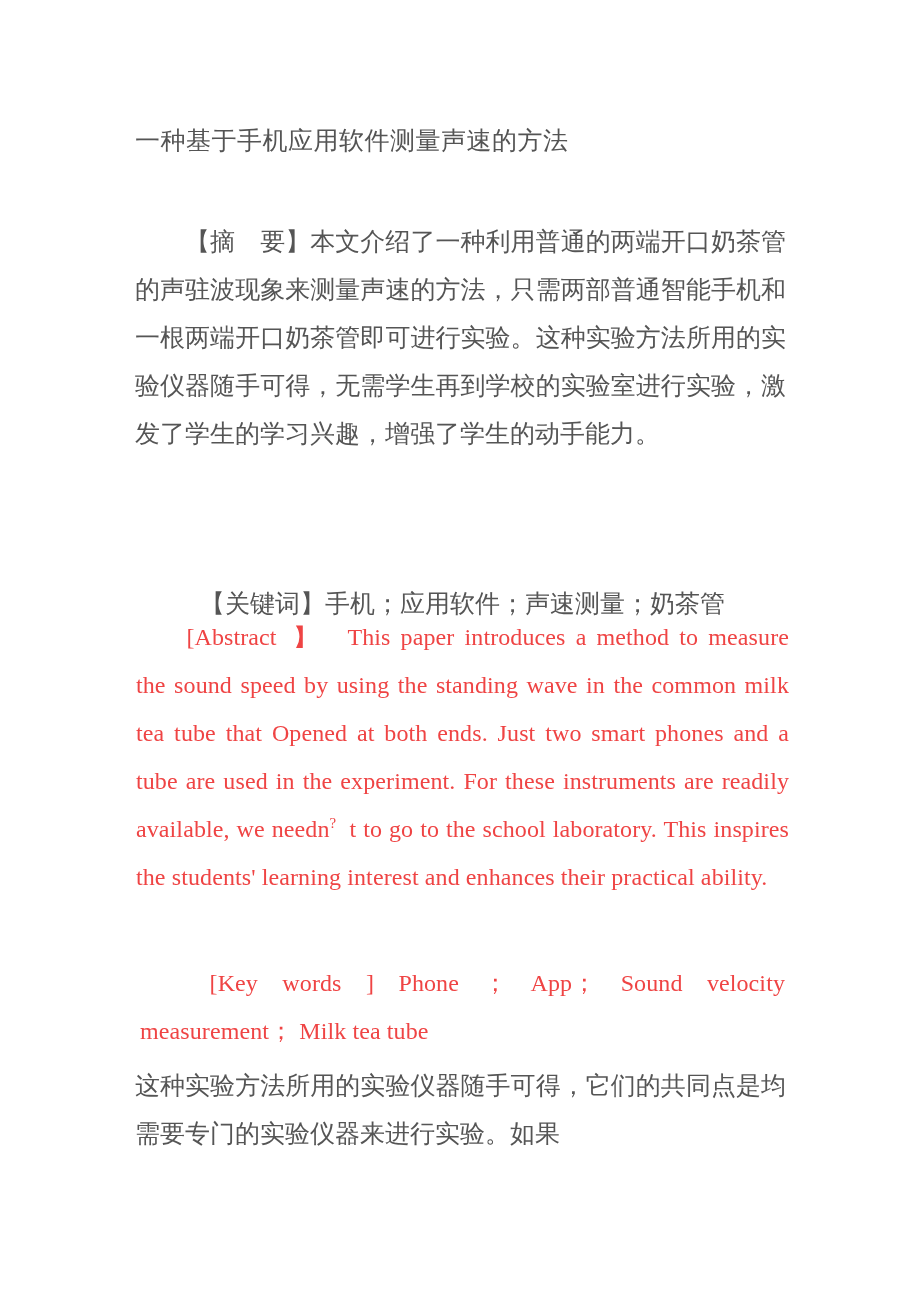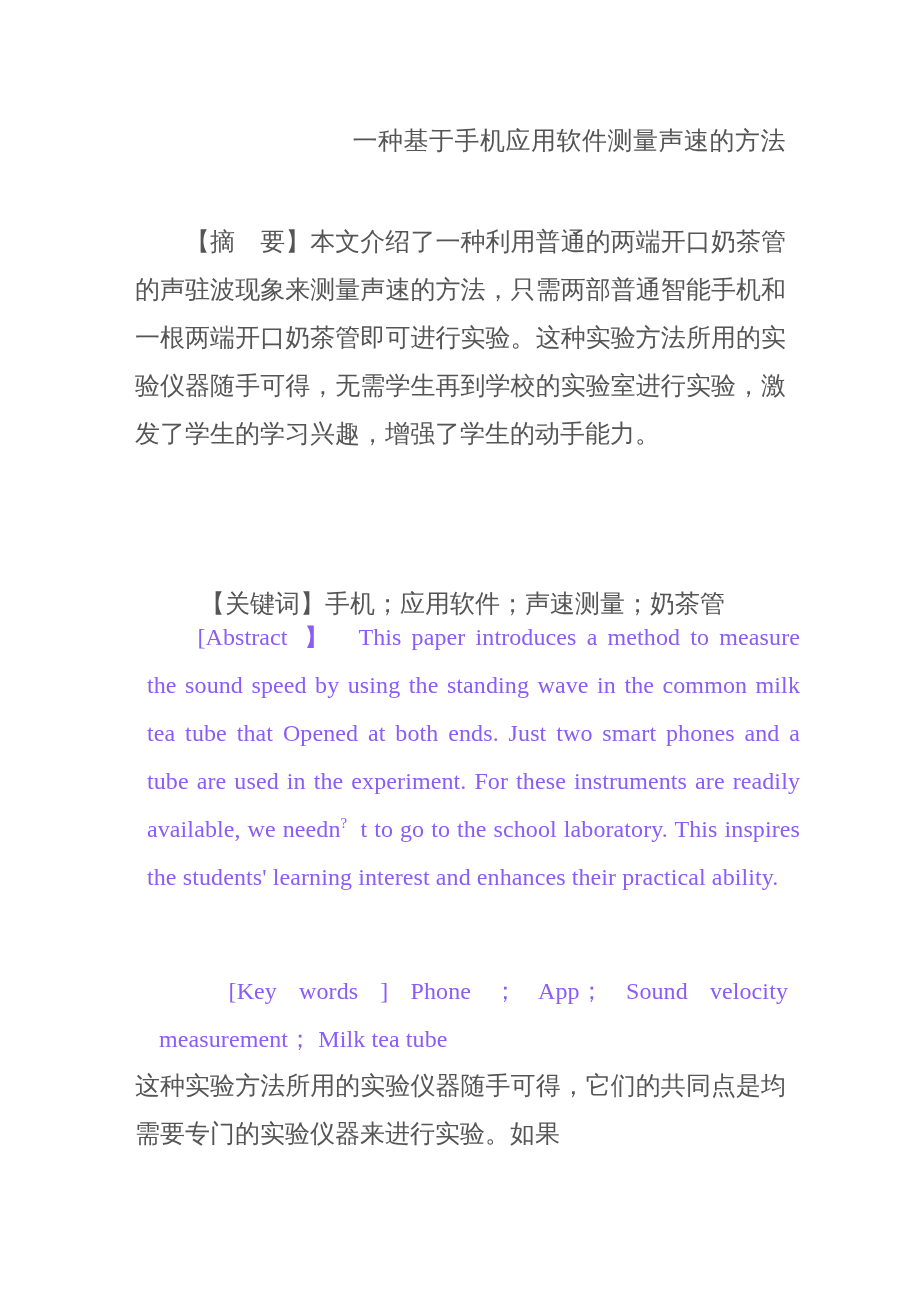--- a/index.html
+++ b/index.html
@@ -30,21 +30,21 @@
   }
 
   
   .doc-title {
     margin: 0;
     padding: 0;
     position: absolute;
     left: 0;
     top: 124px;
     width: 651px;
-    text-align: right;
+    text-align: left;
     font-family: "DejaVu Sans", "Liberation Sans", sans-serif;
     font-size: 25px;
     font-weight: 400;
     line-height: 34px;
     color: #545454;
     letter-spacing: 0.5px;
     white-space: nowrap;
   }
 
   
@@ -73,36 +73,36 @@
 
   #cn-intro { top: 1062px; }
 
   .cn-block .para {
     margin: 0;
   }
 
   
   .en-block {
     position: absolute;
-    left: 12px;
+    left: 1px;
     width: 653px;
     font-family: "Liberation Serif", "DejaVu Serif", serif;
     font-size: 24px;
     font-weight: 400;
-    color: #8b5cf6;
+    color: #ef4444;
     line-height: 48px;
     text-align: justify;
     letter-spacing: 0.1px;
   }
 
   #en-abstract { top: 613px; }
   #en-abstract .para { text-indent: 2.1em; margin: 0; }
 
   #en-keywords { top: 955px; }
-  #en-keywords .para { text-indent: 2.9em; margin: 12px; }
+  #en-keywords .para { text-indent: 2.9em; margin: 4px; }
 
   .heavy-bracket {
     font-family: "DejaVu Sans", "Liberation Sans", sans-serif;
     font-weight: 700;
     font-size: 23px;
   }
 
   .ocr-sup {
     font-size: 0.62em;
     vertical-align: super;

